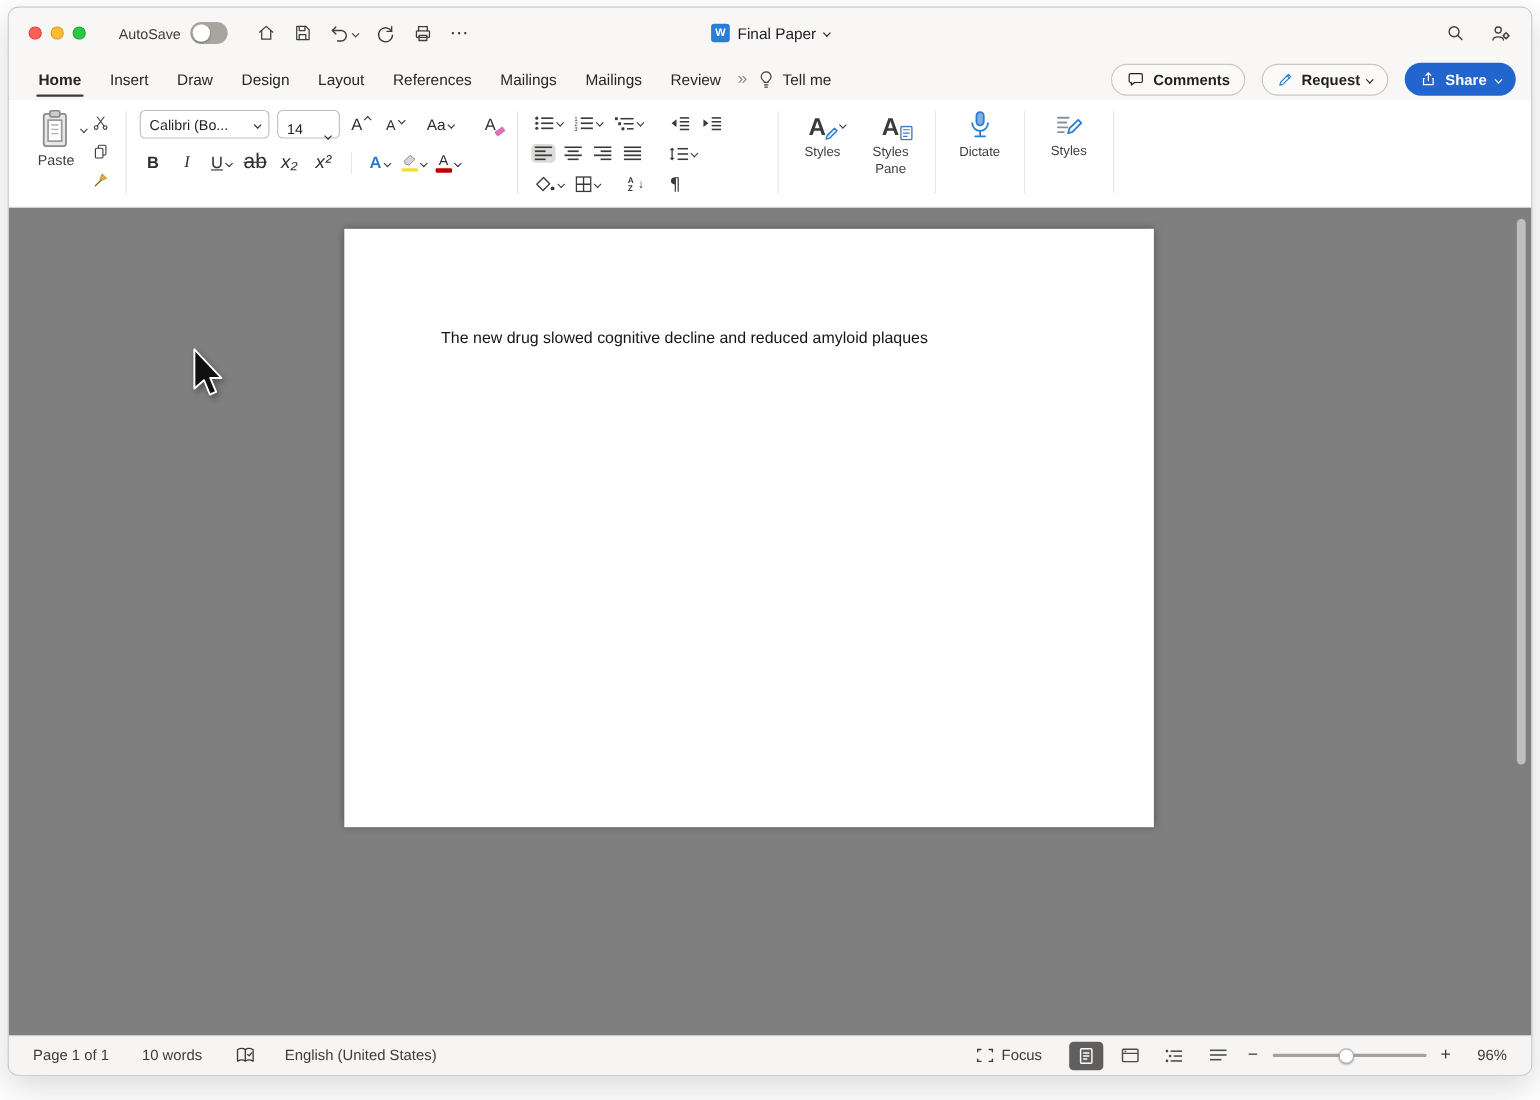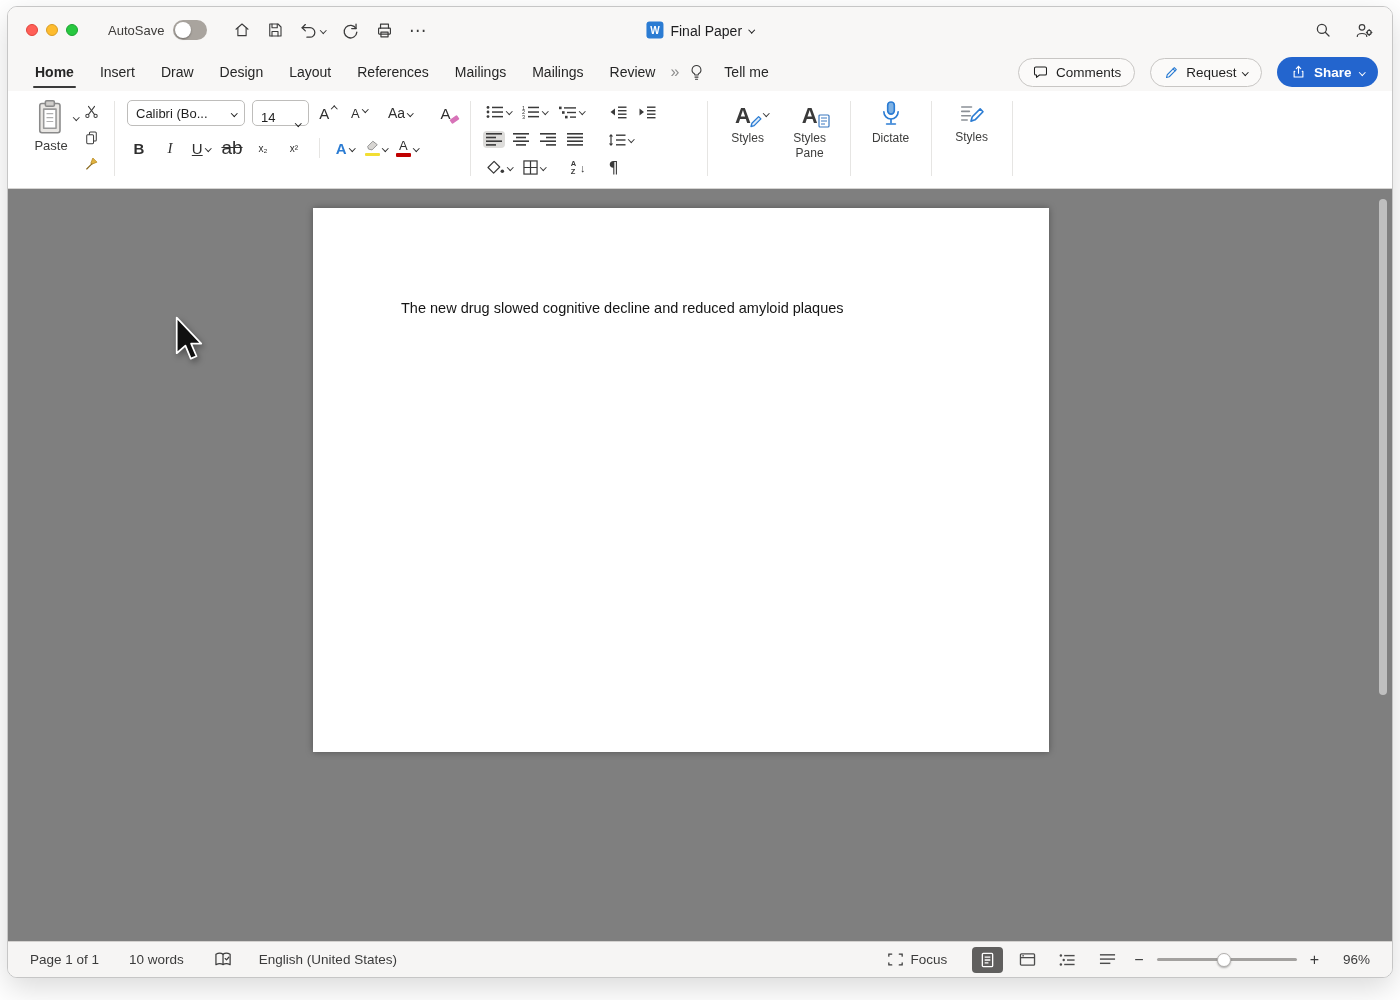--- a/index.html
+++ b/index.html
@@ -39,24 +39,24 @@
   
   .tabrow { height:38px; background:#f8f7f6; display:flex; align-items:center;
     padding:0 14px; flex:0 0 auto; }
   .tabs { display:flex; align-items:center; height:100%; }
   .tab { padding:0 13px; font-size:14px; color:#262626; height:100%;
     display:flex; align-items:center; position:relative; }
   .tab.active { font-weight:700; }
   .tab.active::after { content:""; position:absolute; left:11px; right:11px; bottom:3px;
     height:2.5px; background:#3a3a3a; border-radius:2px; }
   .overflow { color:#8e8e8e; font-size:16px; margin:0 2px; }
-  .tellme { display:flex; align-items:center; gap:20px; margin-left:8px; font-size:14px; color:#262626; }
+  .tellme { display:flex; align-items:center; gap:7px; margin-left:8px; font-size:14px; color:#262626; }
   .tab-actions { margin-left:auto; display:flex; align-items:center; gap:15px; }
   .pill { height:29px; border:1px solid #c8c6c4; border-radius:15px; display:flex;
-    align-items:center; gap:7px; padding:0 13px; font-size:13.5px; color:#1f1f1f; background:#fbfaf9; }
+    align-items:center; gap:7px; padding:0 13px; font-size:13.5px; color:#1f1f1f; background:#fbfaf9;font-weight:bold; }
   .share-btn { height:30px; border-radius:15px; background:#2365ce; color:#fff;
     display:flex; align-items:center; gap:8px; padding:0 14px; font-size:13.5px; font-weight:600; }
 
   
   .ribbon { height:98px; background:#fff; border-bottom:1px solid #d5d4d2;
     display:flex; align-items:stretch; padding:6px 16px 8px; flex:0 0 auto; }
   .rsep { width:1px; background:#e6e5e3; margin:4px 12px; }
   .paste-btn { display:flex; flex-direction:column; align-items:center; padding-top:2px;
     position:relative; width:54px; }
   .paste-chev { position:absolute; right:0; top:18px; color:#3c3c3c; }
@@ -70,21 +70,21 @@
     display:flex; align-items:center; justify-content:space-between; padding:0 8px;
     font-size:13px; color:#1f1f1f; }
   .combo.name { width:118px; }
   .combo.size { width:57px;align-items:flex-end; }
   .sbtn { min-width:24px; height:24px; display:flex; align-items:center; justify-content:center;
     border-radius:4px; color:#2f2f2f; font-size:15px; gap:3px; }
   .g-bold { font-weight:800; }
   .g-italic { font-style:italic; font-family:"Liberation Serif",serif; }
   .g-underline { text-decoration:underline; }
   .g-strike { text-decoration:line-through; font-size:19px; }
-  .g-subsup { font-size:10px; }
+  .g-subsup { font-size:17px;font-style:italic; }
   .g-blue { color:#2b7cd3; font-weight:700; }
   .color-stack { display:flex; flex-direction:column; align-items:center; line-height:1; }
   .color-bar { width:15px; height:3.5px; margin-top:1px; border-radius:1px; }
 
   .para-group { display:flex; flex-direction:column; gap:3px; padding-top:2px; width:212px; }
   .prow { display:flex; align-items:center; gap:5px; height:25px; }
   .ibtn { display:flex; align-items:center; gap:3px; padding:2px 3px; border-radius:4px; color:#3a3a3a; }
   .ibtn.selected { background:#dddcda; }
   .push { margin-left:14px; }
   .sort-glyphs { display:flex; flex-direction:column; line-height:1; font-size:7.5px; font-weight:700; color:#3a3a3a; }

